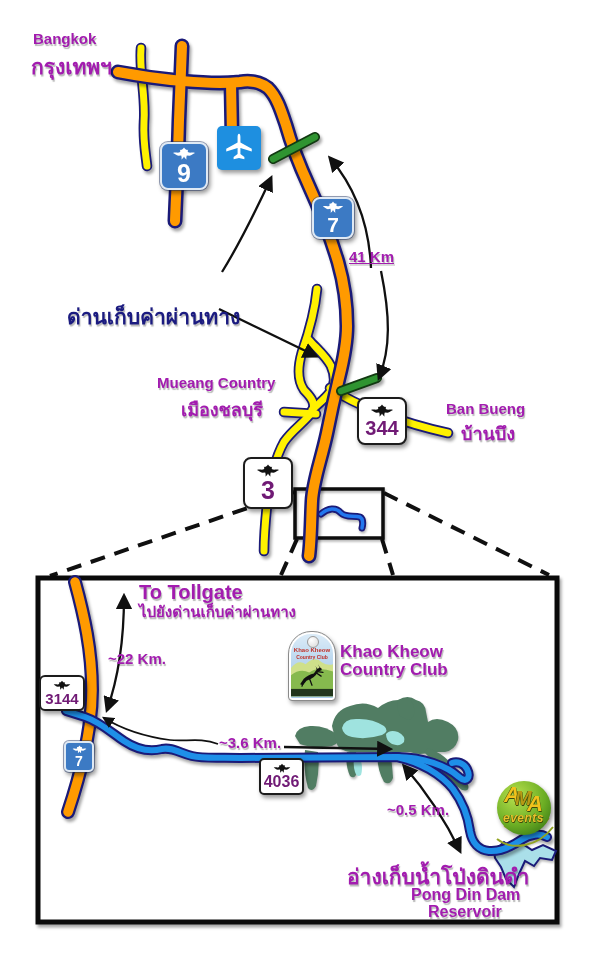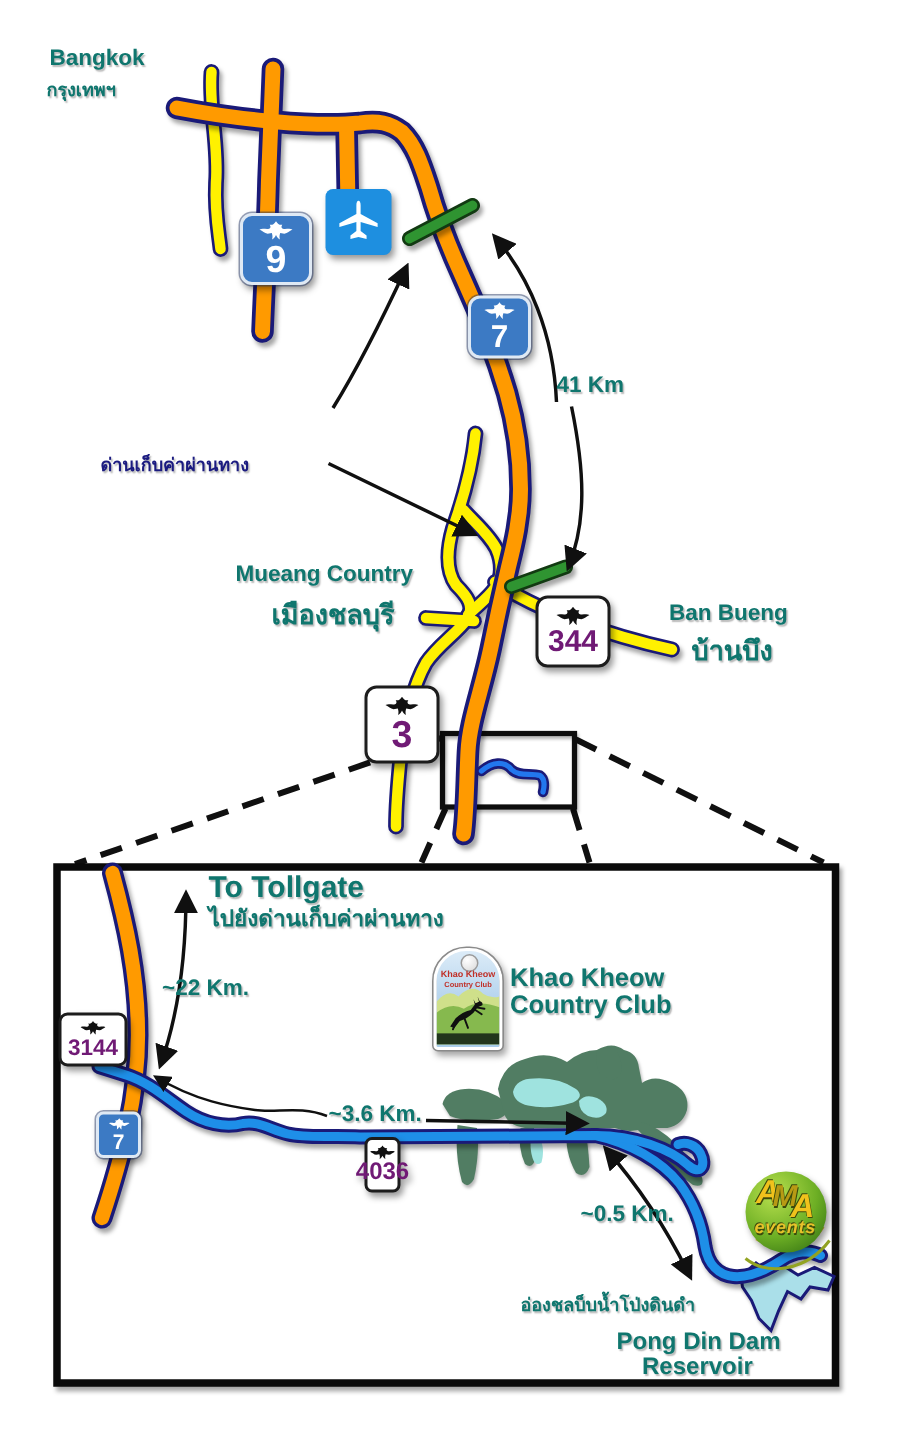--- a/index.html
+++ b/index.html
@@ -2,23 +2,23 @@
 <html style="--road_orange: #FF9A00; --road_outline: #1A1A78; --road_yellow: #FFF100; --road_blue: #1E8FE8; --toll_green: #2F9431; --golf_green: #517D63; --lake_cyan: #9FE3DF; --reservoir_cyan: #AADFE9; --shield_blue: #3C7AC4; --airport_blue: #1E8FE0; --navy_text: #1B1B80;"><head>
 <meta charset="utf-8">
 <style>
   html,body{margin:0;padding:0;background:#fff;}
   #canvas{position:relative;width:600px;height:968px;background:#fff;overflow:hidden;
           font-family:"Liberation Sans","DejaVu Sans",sans-serif;}
   svg.layer{position:absolute;left:0;top:0;}
   .shadow{filter:drop-shadow(2px 3px 1.5px rgba(0,0,0,0.35));}
   .softshadow{filter:drop-shadow(1.5px 2px 1px rgba(0,0,0,0.28));}
 
-  .lbl{position:absolute;white-space:nowrap;color:#0f766e;font-weight:bold;font-size:15px;
+  .lbl{position:absolute;white-space:nowrap;color:#a21caf;font-weight:bold;font-size:15px;
        text-shadow:1px 1.5px 1px rgba(0,0,0,0.28);}
-  .lbl.thai{font-weight:bold;font-size:12px;}
+  .lbl.thai{font-weight:bold;font-size:21px;}
   .lbl.navy{color:var(--navy_text);}
   .lbl.big{font-size:24px;letter-spacing:0.5px;}
 
   
   .shield{position:absolute;display:flex;flex-direction:column;align-items:center;justify-content:center;
           box-sizing:border-box;border-radius:8px;line-height:1;
           filter:drop-shadow(2.5px 3.5px 2px rgba(0,0,0,0.4));}
   .shield .num{font-weight:bold;font-family:"Liberation Sans",sans-serif;}
   .shield.blue{background:var(--shield_blue);border:2px solid #dfe9f4;box-shadow:0 0 0 1px rgba(20,40,90,.45);color:#fff;}
   .shield.blue .num{color:#fff;}
@@ -169,39 +169,39 @@
       <path d="M497,839 C512,851 538,847 553,827" stroke="#93A422" stroke-width="2"></path>
       <path d="M504,826 C520,836 540,833 549,818" stroke="#E8C040" stroke-width="1.5"></path>
     </g>
   </svg>
 
   <div class="lbl" style="left:33px;top:30px;">Bangkok</div>
   <div class="lbl thai" style="left:31px;top:50px;">กรุงเทพฯ</div>
 
   <div class="lbl navy thai" style="left:67px;top:300px;">ด่านเก็บค่าผ่านทาง</div>
 
-  <div class="lbl" style="left:371px;top:248px;">41 Km</div>
+  <div class="lbl" style="left:349px;top:248px;text-decoration:underline;">41 Km</div>
 
   <div class="lbl" style="left:157px;top:374px;">Mueang Country</div>
   <div class="lbl thai" style="left:181px;top:395px;font-size:18px;">เมืองชลบุรี</div>
 
   <div class="lbl" style="left:446px;top:400px;">Ban Bueng</div>
   <div class="lbl thai" style="left:461px;top:419px;font-size:18px;">บ้านบึง</div>
 
   <div class="lbl" style="left:139px;top:581px;font-size:20px;">To Tollgate</div>
   <div class="lbl thai" style="left:139px;top:600px;font-size:15px;">ไปยังด่านเก็บค่าผ่านทาง</div>
 
   <div class="lbl" style="left:108px;top:650px;">~22 Km.</div>
   <div class="lbl" style="left:219px;top:734px;">~3.6 Km.</div>
   <div class="lbl" style="left:387px;top:801px;">~0.5 Km.</div>
 
   <div class="lbl" style="left:340px;top:642px;font-size:17px;">Khao Kheow</div>
   <div class="lbl" style="left:340px;top:660px;font-size:17px;">Country Club</div>
 
-  <div class="lbl thai" style="left:347px;top:860px;">อ่องชลบ็บน้ำโป่งดินดำ</div>
+  <div class="lbl thai" style="left:347px;top:860px;">อ่างเก็บน้ำโป่งดินดำ</div>
   <div class="lbl" style="left:411px;top:886px;font-size:16px;">Pong Din Dam</div>
   <div class="lbl" style="left:428px;top:903px;font-size:16px;">Reservoir</div>
 
   <div class="shield blue" style="left:160px;top:142px;width:48px;height:48px;">
     <svg class="garuda" width="24" height="14" viewBox="0 0 24 14">
       <path fill="#fff" d="M12 .5 C10.8 2.5 9.5 3.2 7.8 2.8 C8.8 4.2 8.4 5.4 6.8 5.6 C4.8 5.8 2.8 5 1 6 C3.2 7 4.2 8.4 6.4 8.8 L9.2 8.4 C9.6 9.8 9.9 11 9.4 12.6 C10.4 12 11.4 11 12 9.6 C12.6 11 13.6 12 14.6 12.6 C14.1 11 14.4 9.8 14.8 8.4 L17.6 8.8 C19.8 8.4 20.8 7 23 6 C21.2 5 19.2 5.8 17.2 5.6 C15.6 5.4 15.2 4.2 16.2 2.8 C14.5 3.2 13.2 2.5 12 .5 Z"></path>
     </svg>
     <span class="num" style="font-size:25px;">9</span>
   </div>
 
@@ -239,21 +239,21 @@
     <span class="num" style="font-size:15px;">3144</span>
   </div>
 
   <div class="shield blue" style="left:64px;top:741px;width:30px;height:31px;border-radius:5px;">
     <svg class="garuda" width="15" height="9" viewBox="0 0 24 14">
       <path fill="#fff" d="M12 .5 C10.8 2.5 9.5 3.2 7.8 2.8 C8.8 4.2 8.4 5.4 6.8 5.6 C4.8 5.8 2.8 5 1 6 C3.2 7 4.2 8.4 6.4 8.8 L9.2 8.4 C9.6 9.8 9.9 11 9.4 12.6 C10.4 12 11.4 11 12 9.6 C12.6 11 13.6 12 14.6 12.6 C14.1 11 14.4 9.8 14.8 8.4 L17.6 8.8 C19.8 8.4 20.8 7 23 6 C21.2 5 19.2 5.8 17.2 5.6 C15.6 5.4 15.2 4.2 16.2 2.8 C14.5 3.2 13.2 2.5 12 .5 Z"></path>
     </svg>
     <span class="num" style="font-size:14px;">7</span>
   </div>
 
-  <div class="shield white" style="left:243px;top:758px;width:24px;height:37px;border-radius:5px;">
+  <div class="shield white" style="left:259px;top:758px;width:45px;height:37px;border-radius:5px;">
     <svg class="garuda" width="18" height="11" viewBox="0 0 24 14">
       <path fill="#111" d="M12 .5 C10.8 2.5 9.5 3.2 7.8 2.8 C8.8 4.2 8.4 5.4 6.8 5.6 C4.8 5.8 2.8 5 1 6 C3.2 7 4.2 8.4 6.4 8.8 L9.2 8.4 C9.6 9.8 9.9 11 9.4 12.6 C10.4 12 11.4 11 12 9.6 C12.6 11 13.6 12 14.6 12.6 C14.1 11 14.4 9.8 14.8 8.4 L17.6 8.8 C19.8 8.4 20.8 7 23 6 C21.2 5 19.2 5.8 17.2 5.6 C15.6 5.4 15.2 4.2 16.2 2.8 C14.5 3.2 13.2 2.5 12 .5 Z"></path>
     </svg>
     <span class="num" style="font-size:16px;">4036</span>
   </div>
 
   <div class="kk-logo">
     <div class="kk-ball"></div>
     <div class="kk-t1">Khao Kheow</div>
     <div class="kk-t2">Country Club</div>

